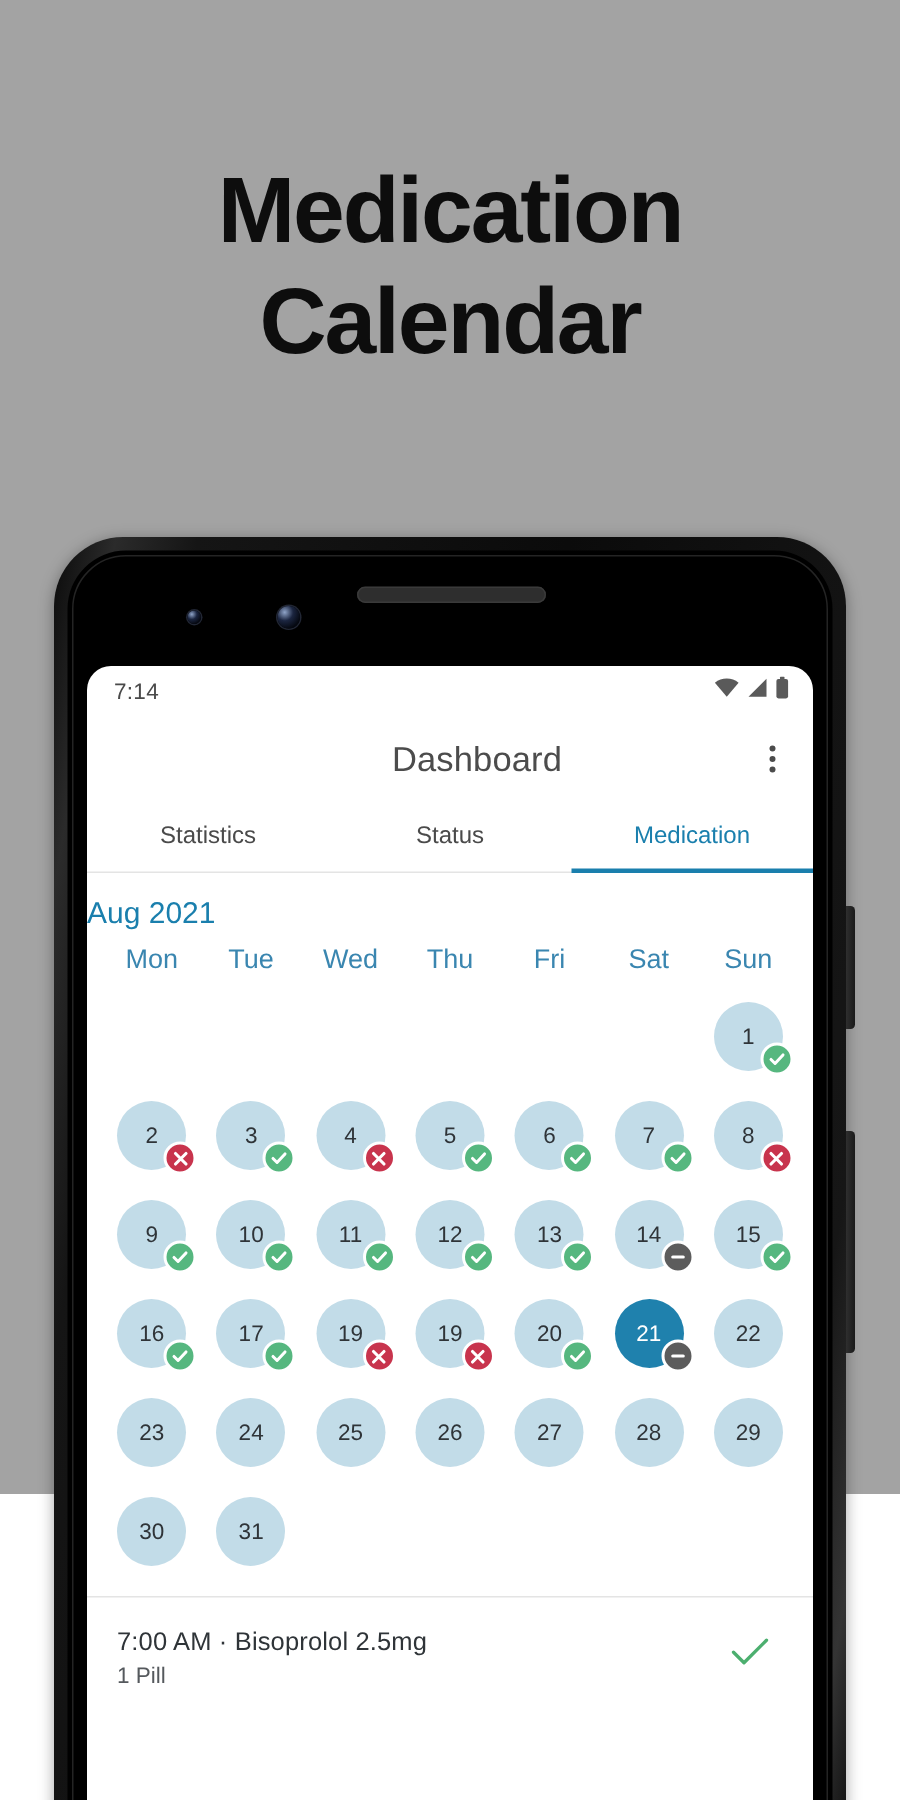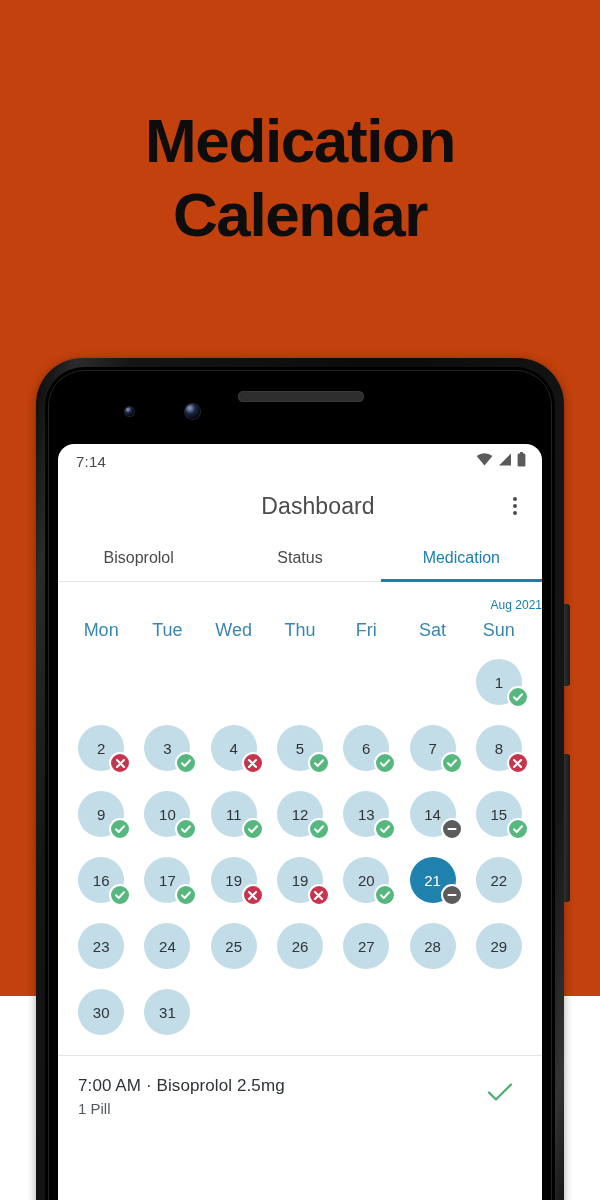--- a/index.html
+++ b/index.html
@@ -9,21 +9,21 @@
     height: 1200px;
     background: #ffffff;
     font-family: "Liberation Sans", sans-serif;
     overflow: hidden;
   }
 
   #page {
     position: relative;
     width: 600px;
     height: 996px;
-    background: #c2410c;
+    background: #a3a3a3;
   }
 
   
   .headline {
     position: absolute;
     top: 104px;
     left: 0;
     width: 600px;
     text-align: center;
     font-size: 62px;
@@ -170,22 +170,22 @@
   .tab.active::after {
     content: "";
     position: absolute;
     left: 0; right: 0; bottom: -1px;
     height: 3px;
     background: #1a7fad;
   }
 
   
   .month-label {
-    text-align: right;
-    font-size: 12px;
+    text-align: left;
+    font-size: 20px;
     color: #1a7fad;
     padding: 16px 0 8px;
   }
 
   
   .weekdays {
     display: grid;
     grid-template-columns: repeat(7, 1fr);
     padding: 0 10px 4px;
   }
@@ -316,21 +316,21 @@
       <div class="appbar-title">Dashboard</div>
       <div class="overflow-btn">
         <i></i>
         <i></i>
         <i></i>
       </div>
     </div>
 
     <div class="tabs">
       <div class="tab">
-        <span>Bisoprolol</span>
+        <span>Statistics</span>
       </div>
       <div class="tab">
         <span>Status</span>
       </div>
       <div class="tab active">
         <span>Medication</span>
       </div>
     </div>
 
     <div class="month-label">Aug 2021</div>

